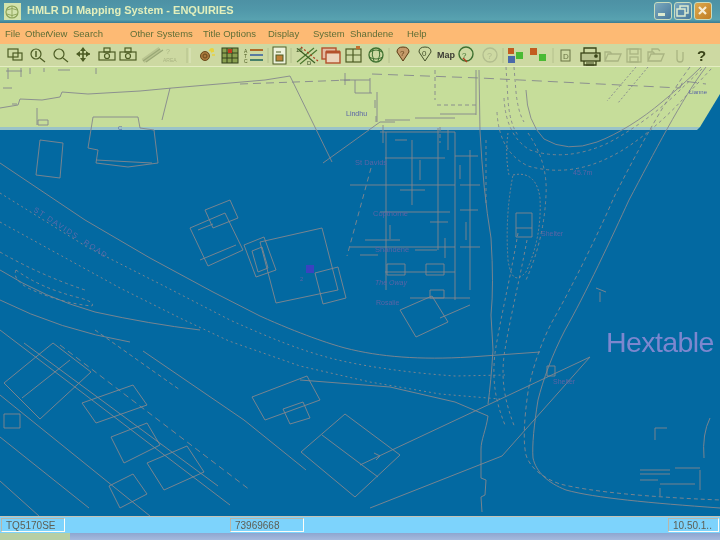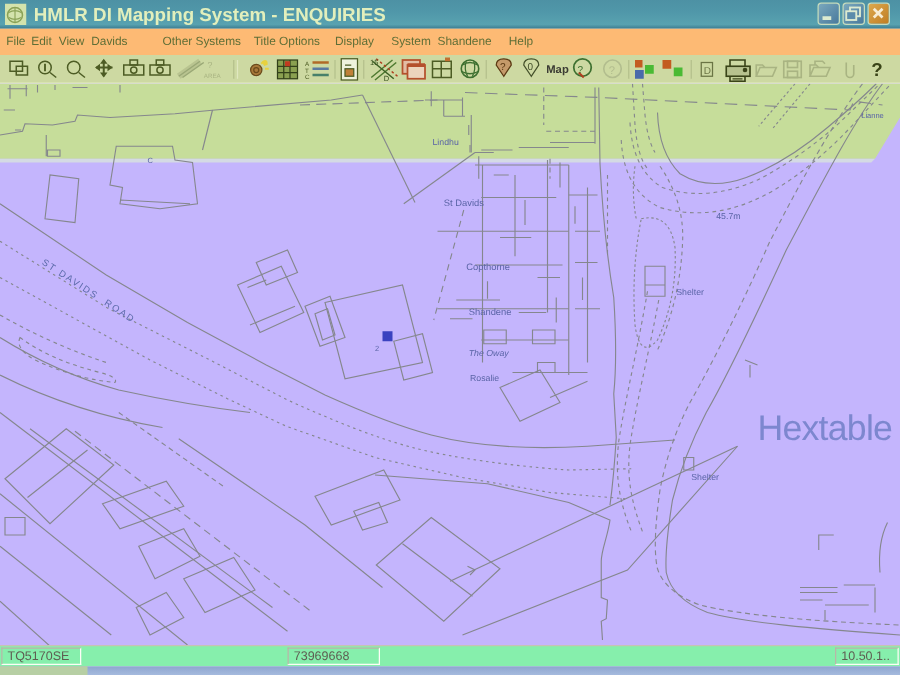--- a/index.html
+++ b/index.html
@@ -1,32 +1,32 @@
 <!DOCTYPE html>
 <html><head>
 <meta charset="utf-8">
 <style>
 html,body{margin:0;padding:0;width:720px;height:540px;overflow:hidden;background:#fff;
 font-family:"Liberation Sans",sans-serif;-webkit-font-smoothing:antialiased;}
 #win{position:absolute;left:0;top:0;width:720px;height:540px;}
 #titlebar{position:absolute;left:0;top:0;width:720px;height:23px;
 background:linear-gradient(#4d91a4,#5097a9 40%,#58a2b0 85%,#3a7b90);}
 #appicon{position:absolute;left:4px;top:3px;width:17px;height:17px;background:#d3e3ac;}
-#title{position:absolute;left:27px;top:4px;font-size:15px;font-weight:bold;color:#e2efbc;
+#title{position:absolute;left:27px;top:4px;font-size:11px;font-weight:bold;color:#e2efbc;
 letter-spacing:0px;}
 .wbtn{position:absolute;top:2px;width:18px;height:18px;border:1px solid #c8dcbe;border-radius:3px;box-sizing:border-box;}
 #bmin{left:654px;background:linear-gradient(135deg,#7aa8bd,#49799c);}
 #bmax{left:674px;background:linear-gradient(135deg,#7aa8bd,#49799c);}
 #bclose{left:694px;background:linear-gradient(135deg,#dda94e,#c07d22);}
 #menubar{position:absolute;left:0;top:23px;width:720px;height:21px;background:#fdba74;padding-left:32px;}
 #menubar span{position:absolute;top:5px;font-size:9.5px;color:#5e6e36;}
 #toolbar{position:absolute;left:0;top:44px;width:720px;height:23px;background:#cdd9a2;
 border-bottom:1px solid #e4edc2;box-sizing:border-box;}
-#maparea{position:absolute;left:0;top:67px;width:720px;height:449px;background:#c4b5fd;}
-#statusbar{position:absolute;left:0;top:516px;width:720px;height:17px;background:#86efac;
+#maparea{position:absolute;left:0;top:67px;width:720px;height:449px;background:#0369a1;}
+#statusbar{position:absolute;left:0;top:516px;width:720px;height:17px;background:#7dd3fc;
 font-size:10px;color:#5e5e52;border-top:1px solid #c6c3b4;box-sizing:border-box;}
 .seg{position:absolute;top:1px;height:14px;border-left:1px solid #b9b6a8;border-top:1px solid #b9b6a8;
 border-right:1px solid #fdfdf6;border-bottom:1px solid #fdfdf6;padding:1px 0 0 4px;box-sizing:border-box;white-space:nowrap;overflow:hidden;}
 #strip{position:absolute;left:0;top:533px;width:720px;height:7px;background:linear-gradient(#8ea6cf,#a5bade);}
 #stripg{position:absolute;left:0;top:533px;width:70px;height:7px;background:#b7cfa4;}
 </style>
 </head>
 <body>
 <div id="win">
   <div id="titlebar">
@@ -43,23 +43,23 @@
     <div id="bmax" class="wbtn"><svg width="16" height="16">
           <rect x="5" y="3" width="8" height="7" fill="none" stroke="#dcead0" stroke-width="1.5"></rect>
           <rect x="2" y="6" width="8" height="7" fill="#5b8cab" stroke="#dcead0" stroke-width="1.5"></rect>
         </svg></div>
     <div id="bclose" class="wbtn"><svg width="16" height="16">
           <path d="M4,4 L11,11 M11,4 L4,11" stroke="#f7ecd2" stroke-width="2.2"></path>
         </svg></div>
   </div>
   <div id="menubar">
     <span style="left:5px">File</span>
-      <span style="left:25px">Edit</span>
+      <span style="left:25px">Other</span>
       <span style="left:47px">View</span>
-    <span style="left:73px">Davids</span>
+    <span style="left:73px">Search</span>
       <span style="left:130px">Other Systems</span>
     <span style="left:203px">Title Options</span>
       <span style="left:268px">Display</span>
     <span style="left:313px">System</span>
       <span style="left:350px">Shandene</span>
       <span style="left:407px">Help</span>
   </div>
   <div id="toolbar">
     <svg width="720" height="23" viewBox="0 0 720 23">
       <g stroke="#4d5c24" fill="none" stroke-width="1.2">

